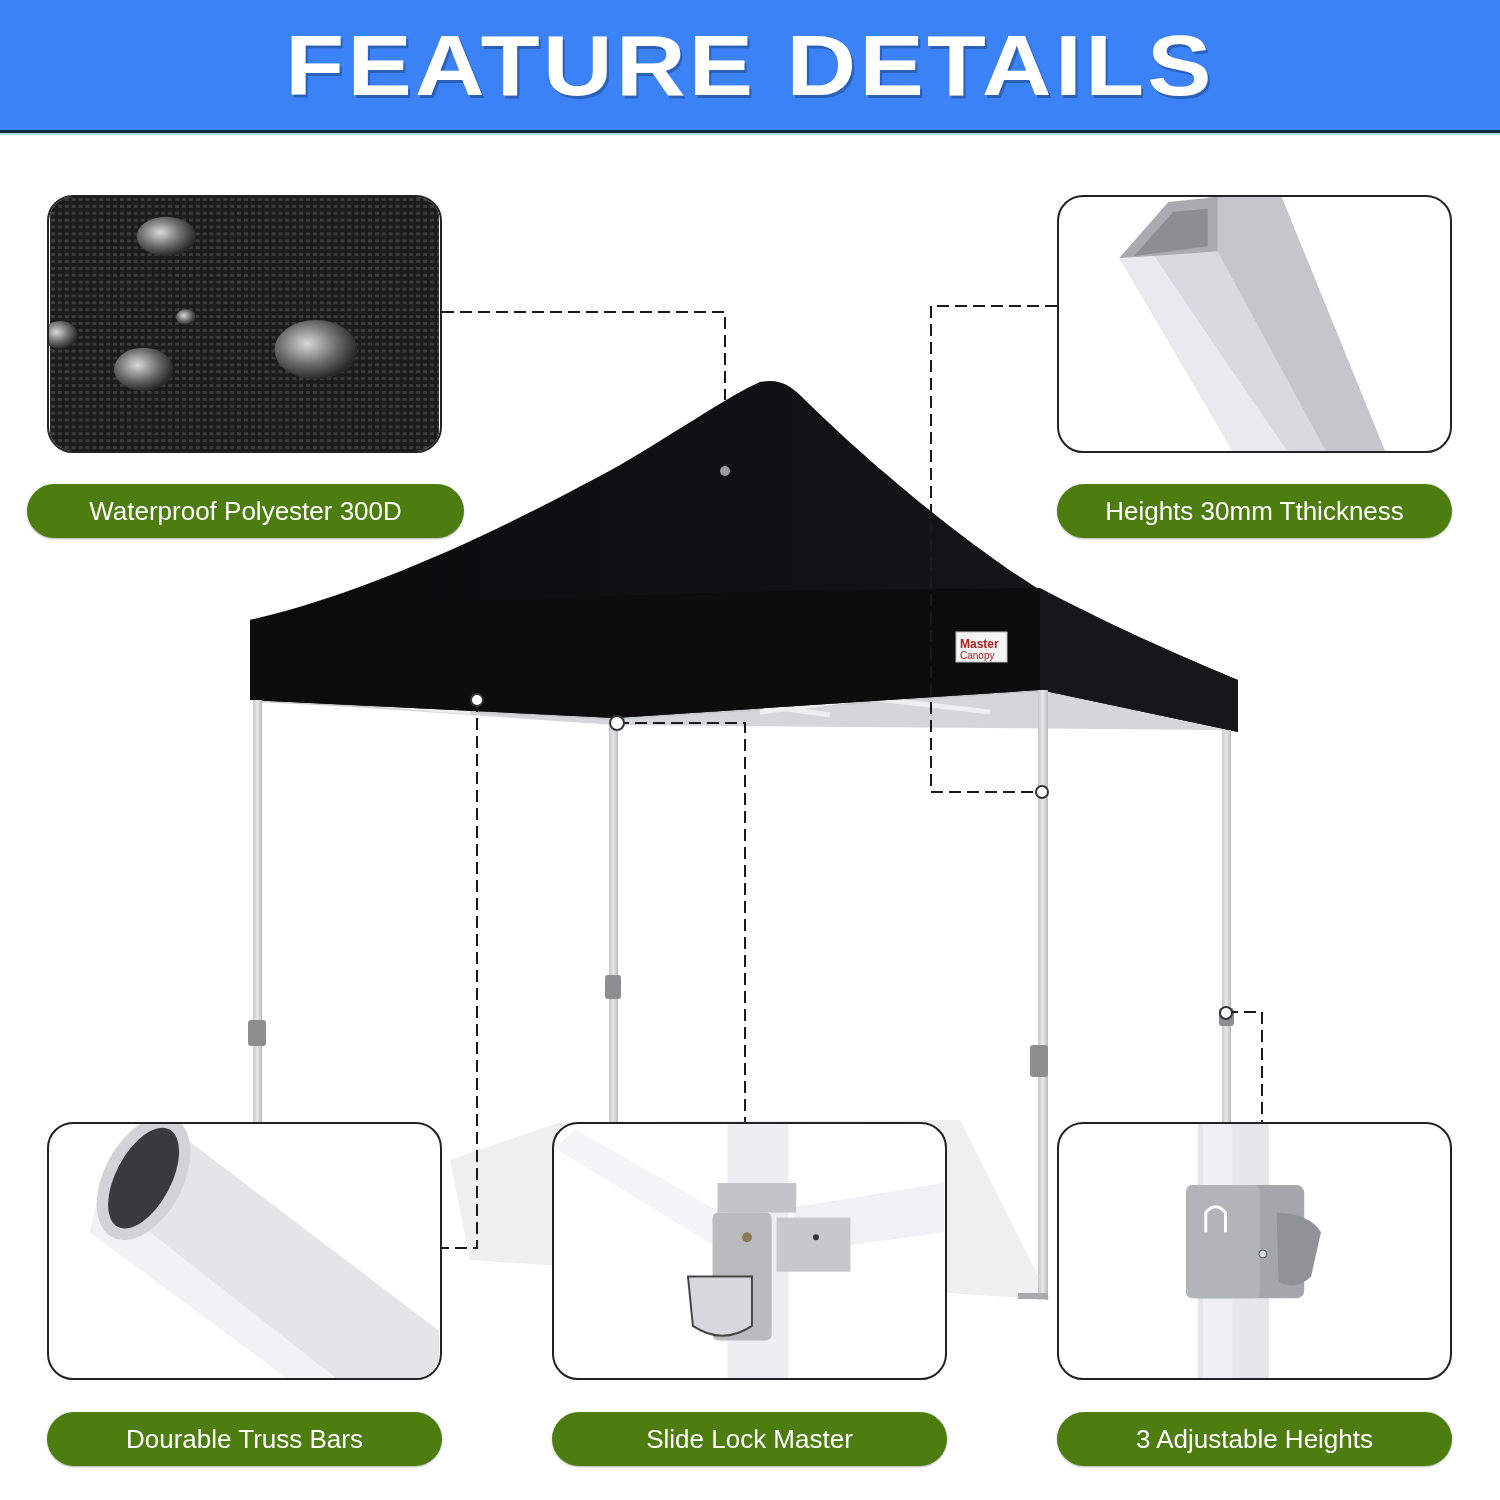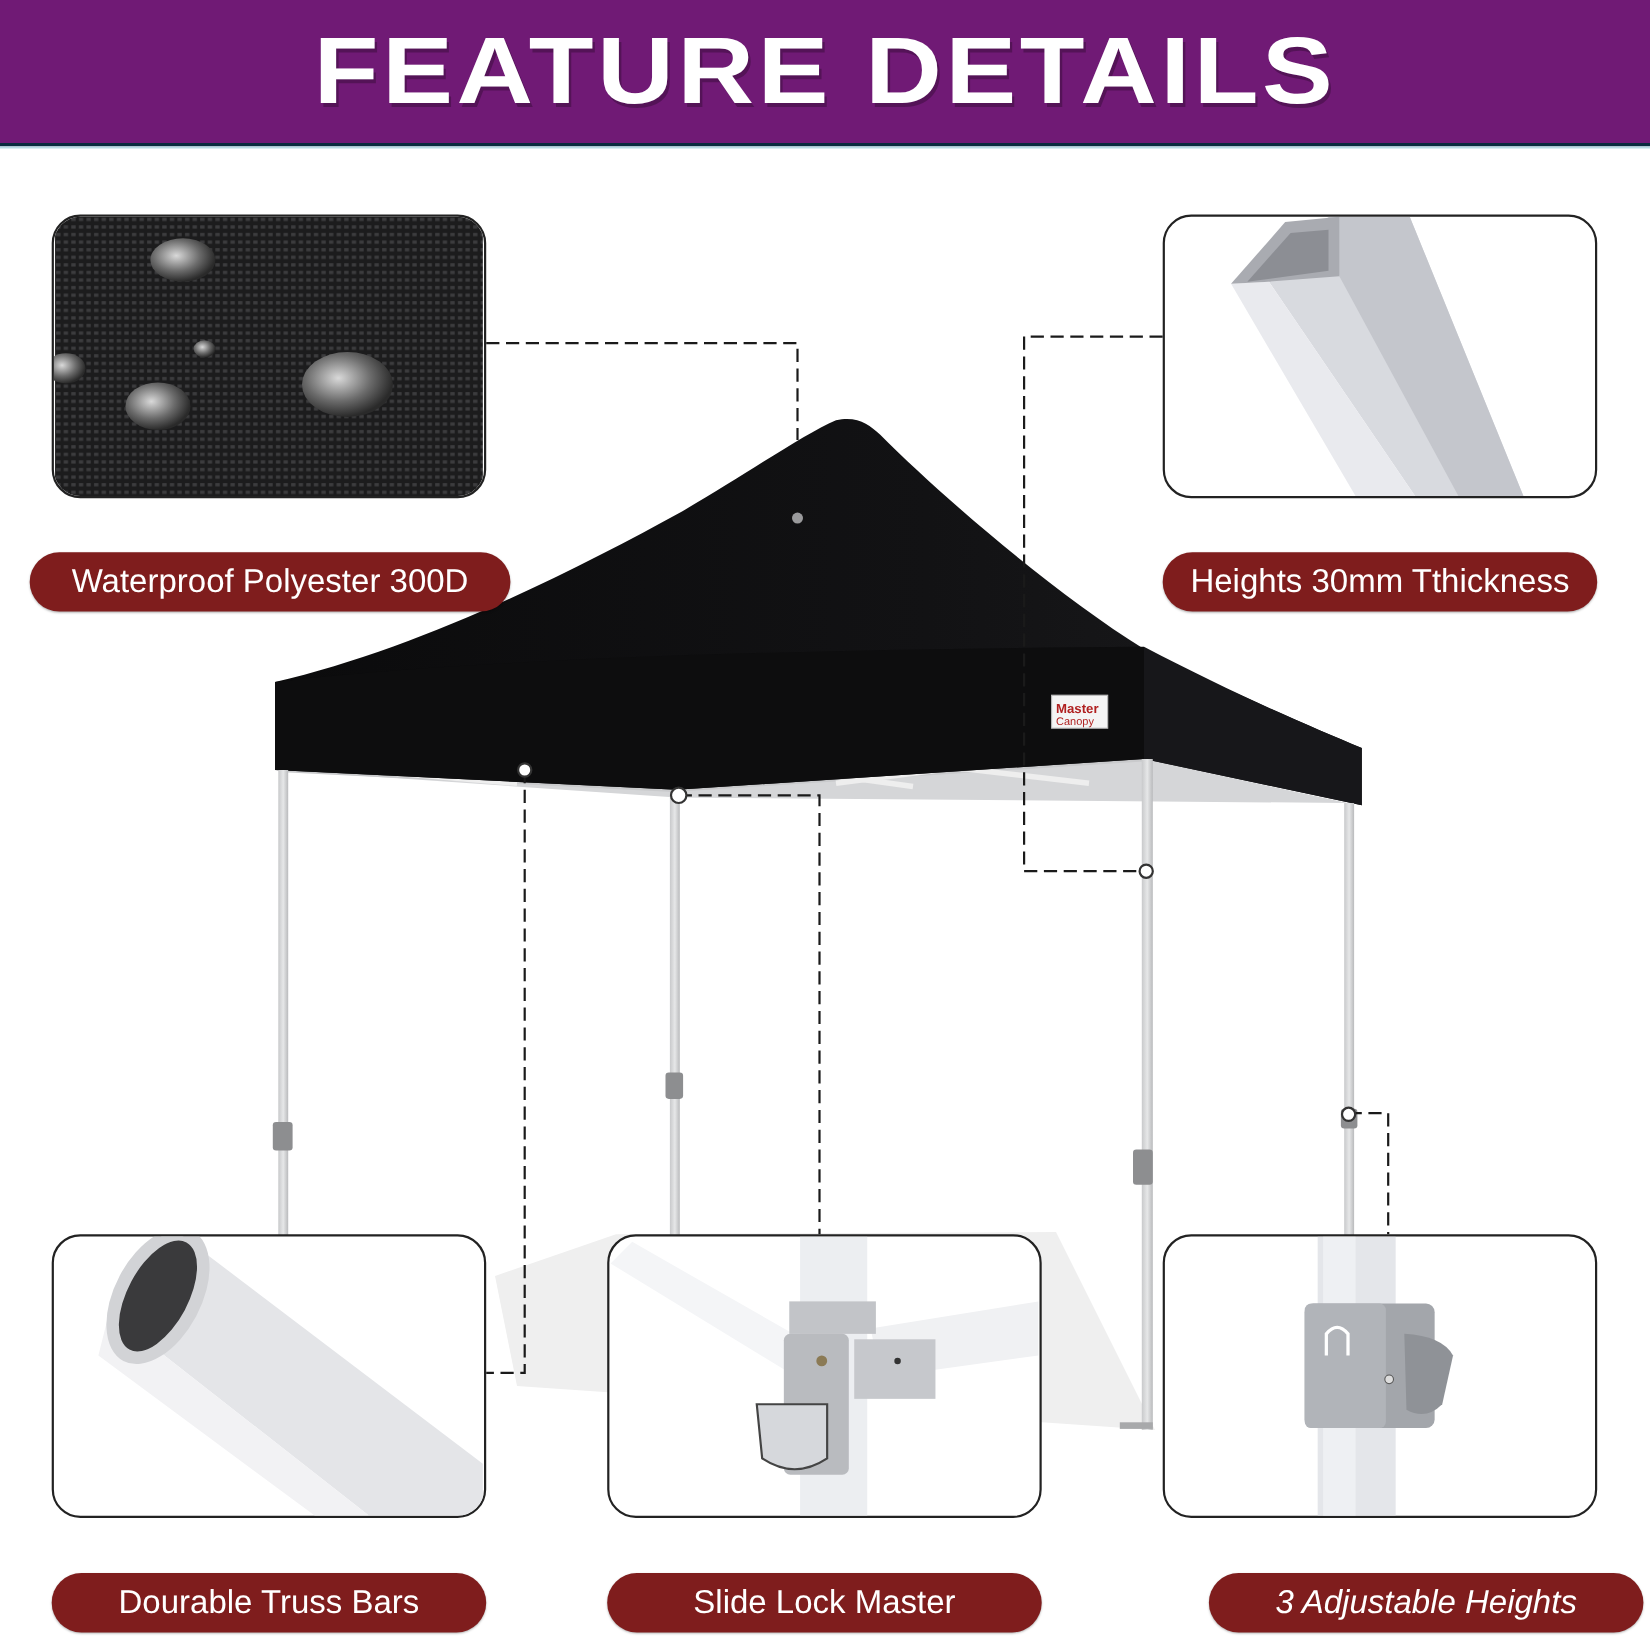--- a/index.html
+++ b/index.html
@@ -1,45 +1,44 @@
 <!DOCTYPE html>
 <html><head>
 <meta charset="utf-8">
 <style>
   * { box-sizing: border-box; margin: 0; padding: 0; }
   html, body { width: 1500px; height: 1500px; background: #ffffff; overflow: hidden; }
   body { position: relative; font-family: "Liberation Sans", sans-serif; }
 
   .banner {
     position: absolute; left: 0; top: 0; width: 1500px; height: 133px;
-    background: #701a75;
+    background: #3b82f6;
     border-bottom: 3px solid #0a2b3e;
     display: flex; align-items: center; justify-content: center;
   }
   .banner::after {
     content: ""; position: absolute; left: 0; right: 0; bottom: -5px; height: 2px; background: #b8dbe3;
   }
   .banner-title {
     color: #ffffff; font-weight: 700; font-size: 86px; letter-spacing: 3px;
     font-family: "Liberation Sans", sans-serif;
     transform: scaleX(1.12); text-shadow: 2px 3px 0 rgba(0,0,0,0.25);
   }
 
   .panel {
     position: absolute; border: 2px solid #222; border-radius: 26px; overflow: hidden; background: #fff;
   }
   .panel svg { position: absolute; left: 0; top: 0; width: 100%; height: 100%; }
 
   .label {
     position: absolute; height: 54px; border-radius: 27px;
-    background: #7f1d1d; color: #ffffff;
+    background: #4d7c0f; color: #ffffff;
     display: flex; align-items: center; justify-content: center;
-    font-size: 30px; letter-spacing: 0px;
+    font-size: 26px; letter-spacing: 0px;
     box-shadow: 0 1px 2px rgba(0,0,0,0.3);
-    margin-top: 18px;
   }
 
   .art { position: absolute; left: 0; top: 0; width: 1500px; height: 1500px; pointer-events: none; }
 </style>
 </head>
 <body>
 
 <div class="banner">
   <div class="banner-title">FEATURE DETAILS</div>
 </div>
@@ -181,13 +180,13 @@
   <svg viewBox="0 0 395 258">
     <rect x="140" y="0" width="72" height="258" fill="#e4e6ea"></rect>
     <rect x="145" y="0" width="30" height="258" fill="#eef0f3"></rect>
     <rect x="128" y="62" width="120" height="115" rx="8" fill="#a3a6ab"></rect>
     <rect x="128" y="62" width="75" height="115" rx="6" fill="#b1b4b9"></rect>
     <path d="M148,110 L148,90 Q158,78 168,90 L168,110" fill="none" stroke="#fff" stroke-width="3"></path>
     <path d="M220,90 Q255,92 265,110 L255,155 Q240,170 222,160 Z" fill="#8f9297"></path>
     <circle cx="206" cy="132" r="4" fill="#ddd" stroke="#555" stroke-width="1"></circle>
   </svg>
 </div>
-<div class="label" style="left:1099px; top:1412px; width:395px;font-style:italic;">3 Adjustable Heights</div>
+<div class="label" style="left:1057px; top:1412px; width:395px;">3 Adjustable Heights</div>
 
 </body></html>

